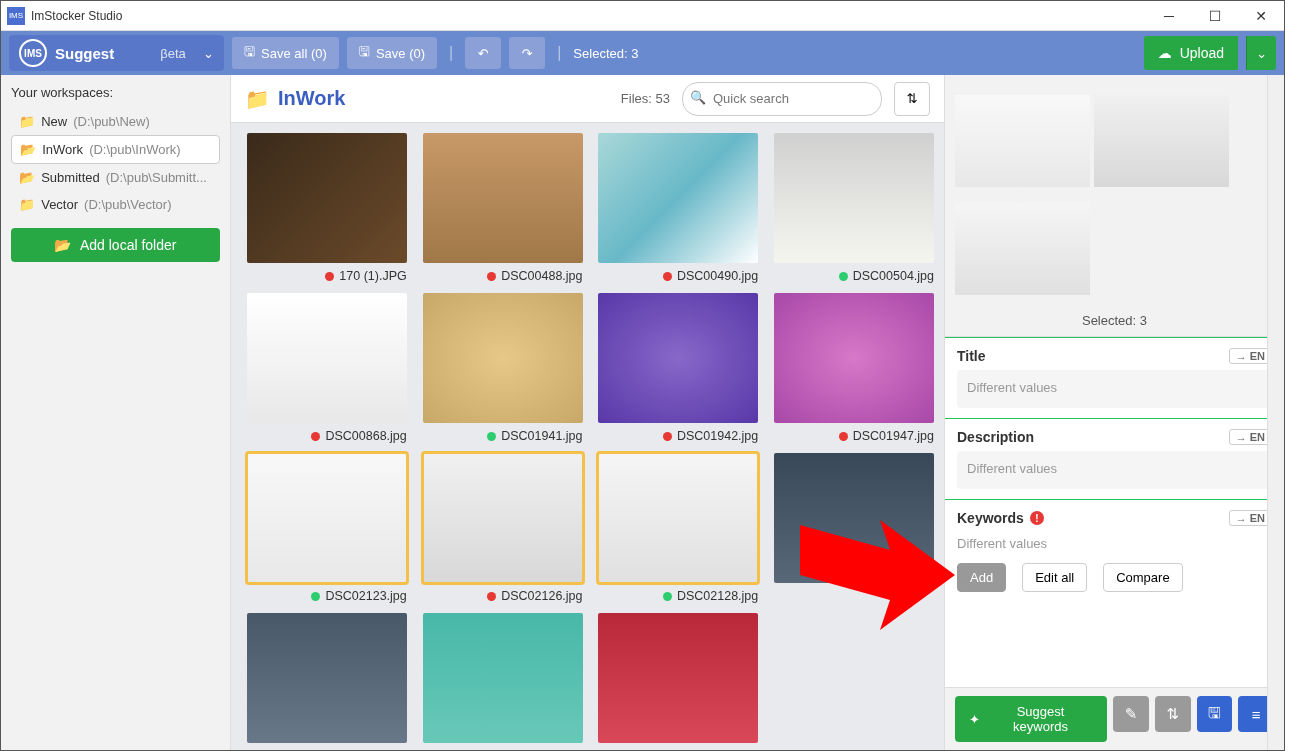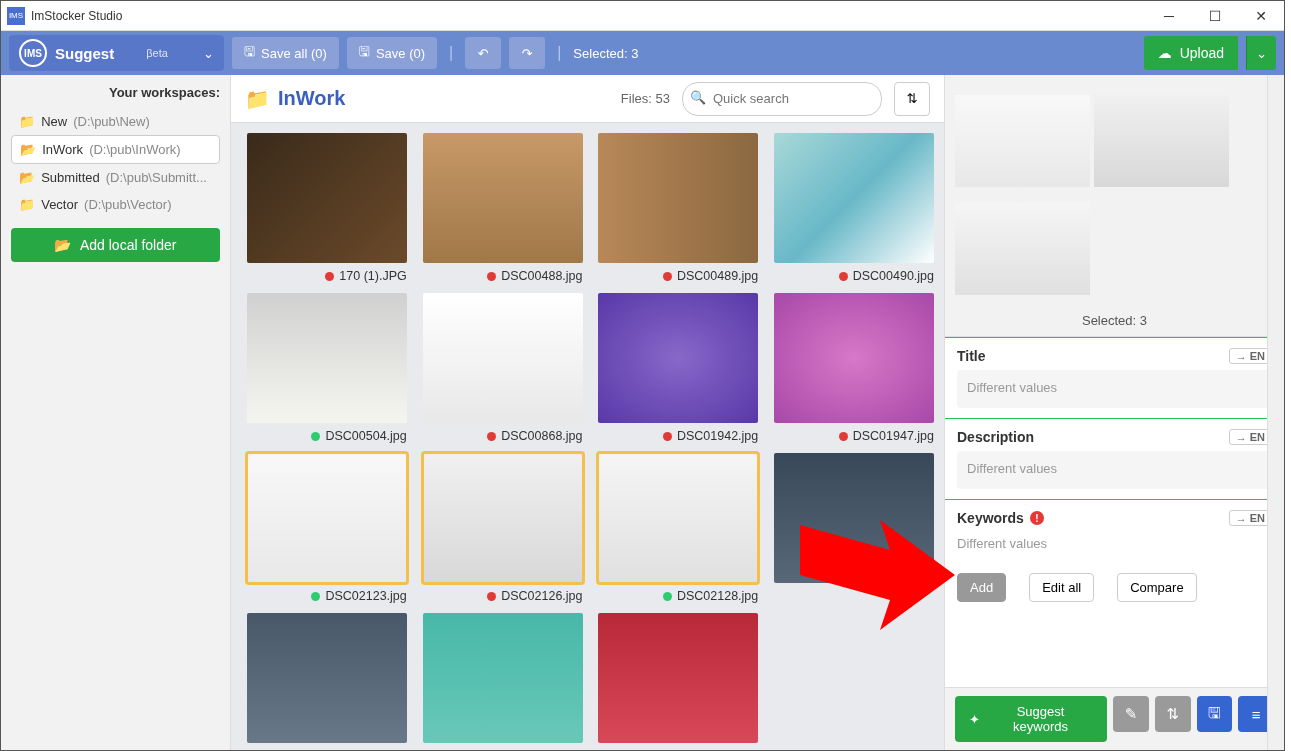--- a/index.html
+++ b/index.html
@@ -10,36 +10,36 @@
 .titlebar { height: 30px; background: #fff; display: flex; align-items: center; padding-left: 6px; border-bottom: 1px solid #ddd; }
 .titlebar .app-icon { width: 18px; height: 18px; background: #4a6fd1; color: #fff; font-size: 8px; display:flex; align-items:center; justify-content:center; margin-right: 6px; }
 .titlebar .title { flex: 1; font-size: 12px; }
 .win-ctrl { width: 46px; height: 30px; display:flex; align-items:center; justify-content:center; font-size:14px; cursor:pointer; }
 
 
 .appbar { height: 44px; background: #6a8ad0; display: flex; align-items: center; padding: 0 8px; gap: 8px; color:#fff; }
 .brand { display:flex; align-items:center; width: 215px; background:#5977c8; height:36px; border-radius:4px; padding:0 10px; gap:8px; cursor:pointer; }
 .brand-icon { width:28px; height:28px; border:2px solid #fff; border-radius:50%; display:flex; align-items:center; justify-content:center; font-size:10px; font-weight:bold; }
 .brand-text { font-weight:600; font-size:15px; }
-.brand-sub { font-size:11px; opacity:0.8; margin-left:2px;padding-left:22px; }
+.brand-sub { font-size:13px; opacity:0.8; margin-left:16px;padding-left:22px; }
 .brand .chev { margin-left:auto; }
 
 .btn-gray { background:#8aa0d6; color:#fff; border:none; height:32px; padding:0 12px; border-radius:3px; cursor:pointer; display:flex; align-items:center; gap:6px; font-size:13px; }
 .sep { color:#b5c3e6; font-size:16px; padding:0 4px; }
 .sel-text { color:#fff; font-size:13px; }
 .spacer { flex:1; }
 .btn-green { background:#28a745; color:#fff; border:none; height:34px; padding:0 14px; border-radius:3px 0 0 3px; cursor:pointer; display:flex; align-items:center; gap:8px; font-size:14px; font-weight:500; }
 .btn-green-dd { background:#28a745; color:#fff; border:none; border-left:1px solid #1f8a38; height:34px; width:30px; border-radius:0 3px 3px 0; cursor:pointer; }
 
 
 .content { flex:1; display:flex; overflow:hidden; }
 
 
 .sidebar { width: 230px; background:#f2f2f2; border-right:1px solid #ddd; padding:10px; }
-.ws-title { font-weight:700; font-size:13px; margin-bottom:8px;text-align:right; }
+.ws-title { font-weight:400; font-size:13px; margin-bottom:8px; }
 .ws-item { display:flex; align-items:center; gap:6px; padding:6px 8px; border-radius:4px; cursor:pointer; font-size:13px; white-space:nowrap; overflow:hidden; text-overflow:ellipsis; }
 .ws-item.active { background:#fff; border:1px solid #ccc; }
 .ws-path { color:#888; }
 .btn-add-folder { margin-top:10px; width:100%; background:#28a745; color:#fff; border:none; height:34px; border-radius:4px; cursor:pointer; display:flex; align-items:center; justify-content:center; gap:8px; font-size:14px; }
 
 
 .center { flex:1; display:flex; flex-direction:column; background:#e8eaed; }
 .center-header { height:48px; background:#fff; display:flex; align-items:center; padding:0 14px; gap:12px; border-bottom:1px solid #ddd; }
 .folder-title { color:#3b5fc0; font-size:20px; font-weight:600; display:flex; align-items:center; gap:8px; }
 .files-count { color:#666; font-size:13px; margin-left:auto; }
@@ -60,21 +60,21 @@
 
 .rightpanel { width:340px; background:#f2f2f2; border-left:1px solid #ddd; display:flex; flex-direction:column; position:relative; }
 .preview-area { padding:20px 10px 10px 10px; display:flex; flex-wrap:wrap; gap:4px; }
 .preview-img { width:135px; height:92px; background:#888; }
 .sel-count { text-align:center; padding:8px 0; color:#555; font-size:13px; border-bottom:1px solid #ddd; }
 .section { background:#fff; border-top:1px solid #22c55e; padding:10px 12px; }
 .section-head { display:flex; align-items:center; margin-bottom:6px; }
 .section-head h4 { font-size:14px; font-weight:600; }
 .lang-badge { margin-left:auto; border:1px solid #ccc; border-radius:3px; padding:1px 6px; font-size:11px; color:#666; cursor:pointer;font-weight:bold; }
 .textarea-fake { background:#f5f5f5; border-radius:4px; padding:10px; color:#999; font-size:13px; min-height:38px; }
-.kw-btns { display:flex; gap:23px; margin-top:20px; }
+.kw-btns { display:flex; gap:16px; margin-top:10px; }
 .kw-btn { border:1px solid #ccc; background:#fff; padding:6px 12px; border-radius:4px; cursor:pointer; font-size:13px; }
 .kw-btn.add { background:#999; color:#fff; border-color:#999; }
 .warn-icon { width:14px; height:14px; background:#e53935; color:#fff; border-radius:50%; display:inline-flex; align-items:center; justify-content:center; font-size:10px; font-weight:bold; margin-left:6px; }
 
 .bottom-bar { margin-top:auto; padding:8px 10px; display:flex; gap:6px; background:#f2f2f2; border-top:1px solid #ddd; }
 .btn-suggest { background:#28a745; color:#fff; border:none; padding:8px 14px; border-radius:4px; cursor:pointer; display:flex; align-items:center; gap:8px; font-size:13px; }
 .btn-sq { width:36px; height:36px; border-radius:4px; display:flex; align-items:center; justify-content:center; cursor:pointer; color:#fff; font-size:15px; }
 .btn-sq.gray { background:#9a9a9a; }
 .btn-sq.blue { background:#3565d1; }
 
@@ -198,45 +198,45 @@
             </div>
           </div>
           <div class="thumb">
             <div class="thumb-img bg2"></div>
             <div class="thumb-label">
               <span class="dot red"></span>
               <span>DSC00488.jpg</span>
             </div>
           </div>
           <div class="thumb">
-            <div class="thumb-img bg3"></div>
-            <div class="thumb-label">
-              <span class="dot red"></span>
-              <span>DSC00489.jpg</span>
-            </div>
-          </div>
-          <div class="thumb">
             <div class="thumb-img bg4"></div>
             <div class="thumb-label">
               <span class="dot red"></span>
               <span>DSC00490.jpg</span>
             </div>
           </div>
           <div class="thumb">
             <div class="thumb-img bg5"></div>
             <div class="thumb-label">
               <span class="dot green"></span>
               <span>DSC00504.jpg</span>
             </div>
           </div>
           <div class="thumb">
             <div class="thumb-img bg6"></div>
             <div class="thumb-label">
               <span class="dot red"></span>
               <span>DSC00868.jpg</span>
+            </div>
+          </div>
+          <div class="thumb">
+            <div class="thumb-img bg7"></div>
+            <div class="thumb-label">
+              <span class="dot green"></span>
+              <span>DSC01941.jpg</span>
             </div>
           </div>
           <div class="thumb">
             <div class="thumb-img bg8"></div>
             <div class="thumb-label">
               <span class="dot red"></span>
               <span>DSC01942.jpg</span>
             </div>
           </div>
           <div class="thumb">

